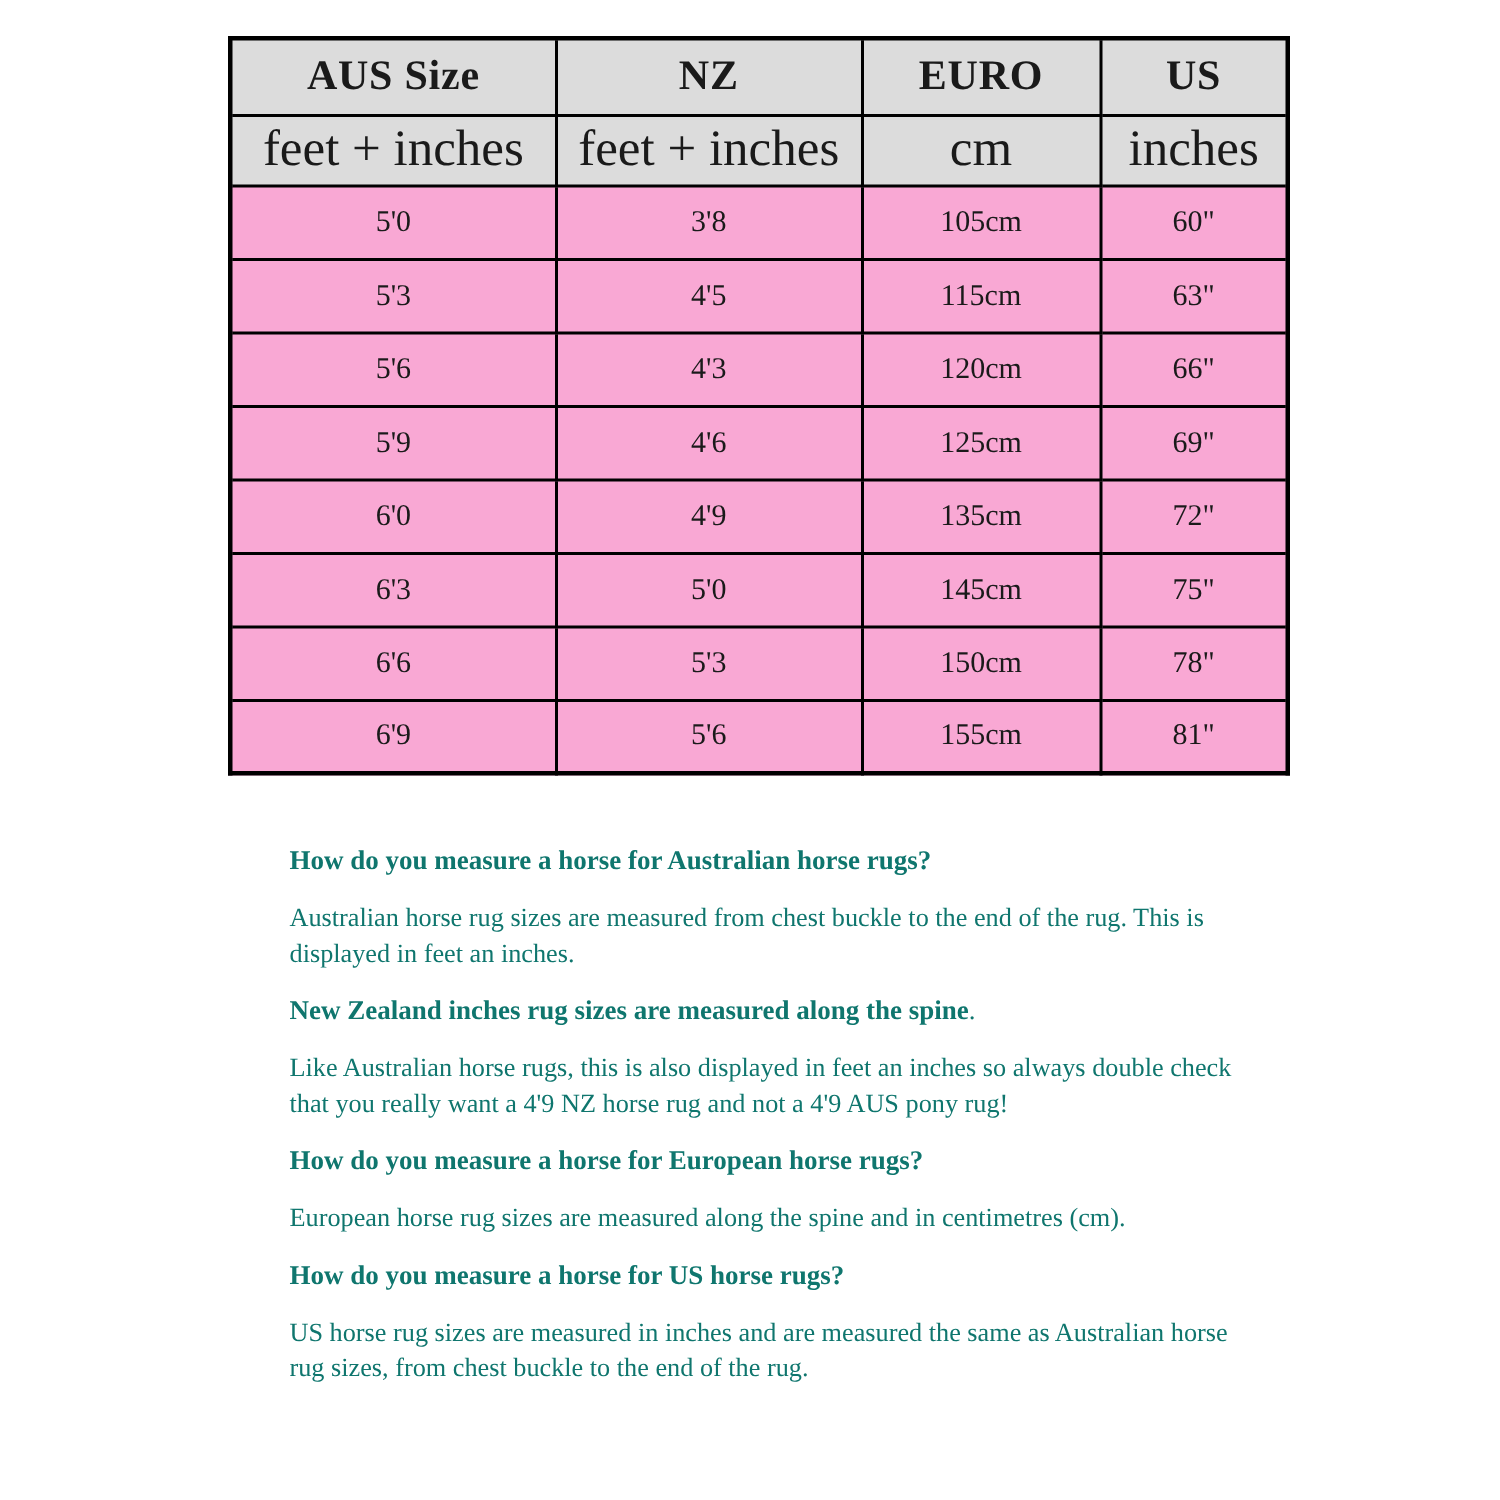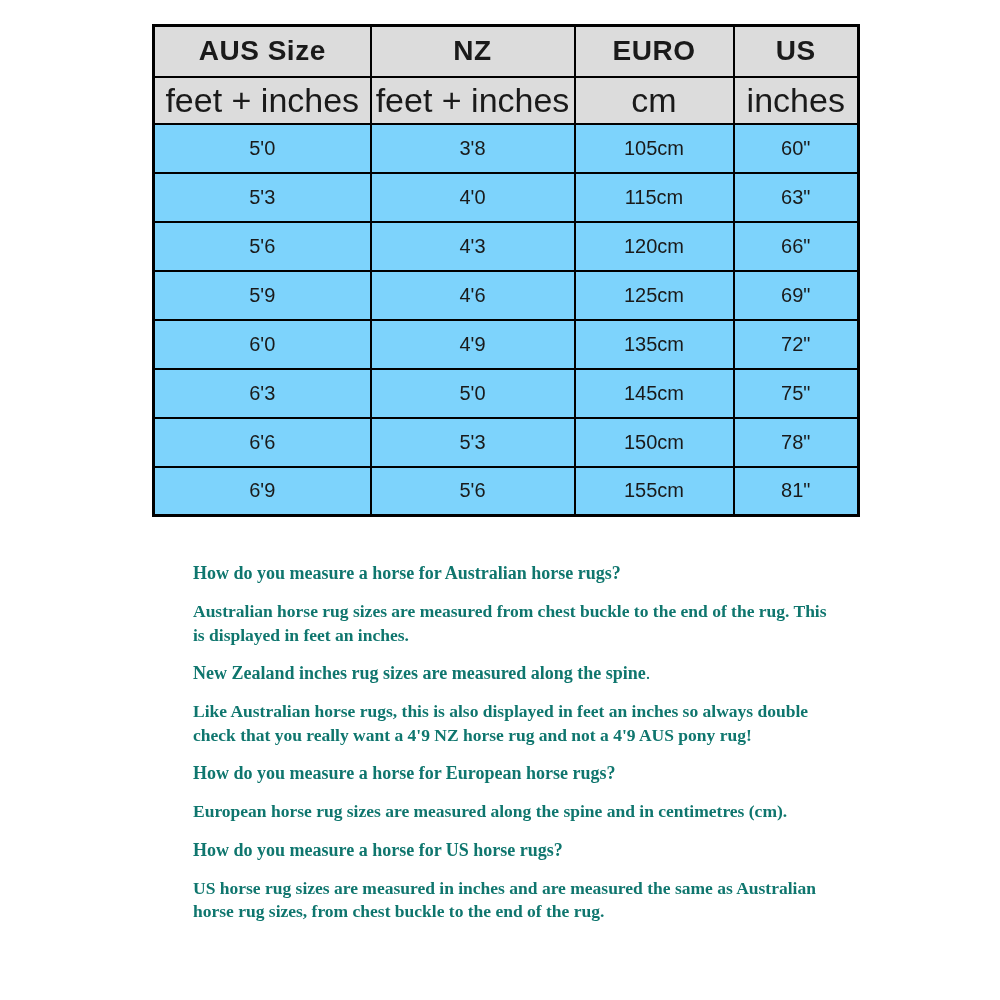--- a/index.html
+++ b/index.html
@@ -9,23 +9,23 @@
   
   .size-table-wrap {
     position: absolute;
     left: 152px;
     top: 24px;
   }
   table.size-table {
     border-collapse: collapse;
     table-layout: fixed;
     width: 705px;
-    font-family: Liberation Sans, sans-serif;
+    font-family: Liberation Serif, serif;
     color: #1a1a1a;
-    background: #7dd3fc;
+    background: #f9a8d4;
     border: 3px solid #000000;
   }
   table.size-table th, table.size-table td {
     border: 2px solid #000000;
     text-align: center;
     vertical-align: middle;
     padding: 0;
   }
   tr.hdr-main { height: 51px; }
   tr.hdr-sub  { height: 47px; }
@@ -58,21 +58,21 @@
   .info h3 {
     font-size: 18px;
     line-height: 23px;
     font-weight: bold;
     margin: 0 0 15px 0;
   }
   .info h3 .suffix { font-weight: normal; }
   .info p {
     font-size: 17.5px;
     line-height: 23.5px;
-    font-weight: bold;
+    font-weight: normal;
     margin: 0 0 15px 0;
   }
 </style>
 </head>
 <body>
 
 <div class="size-table-wrap">
   <table class="size-table">
     <colgroup>
       <col style="width:217px">
@@ -94,21 +94,21 @@
         <th class="hdr-sub-cell">inches</th>
       </tr>
       <tr class="data-row">
         <td class="data-cell">5'0</td>
         <td class="data-cell">3'8</td>
         <td class="data-cell">105cm</td>
         <td class="data-cell">60"</td>
       </tr>
       <tr class="data-row">
         <td class="data-cell">5'3</td>
-        <td class="data-cell">4'0</td>
+        <td class="data-cell">4'5</td>
         <td class="data-cell">115cm</td>
         <td class="data-cell">63"</td>
       </tr>
       <tr class="data-row">
         <td class="data-cell">5'6</td>
         <td class="data-cell">4'3</td>
         <td class="data-cell">120cm</td>
         <td class="data-cell">66"</td>
       </tr>
       <tr class="data-row">

